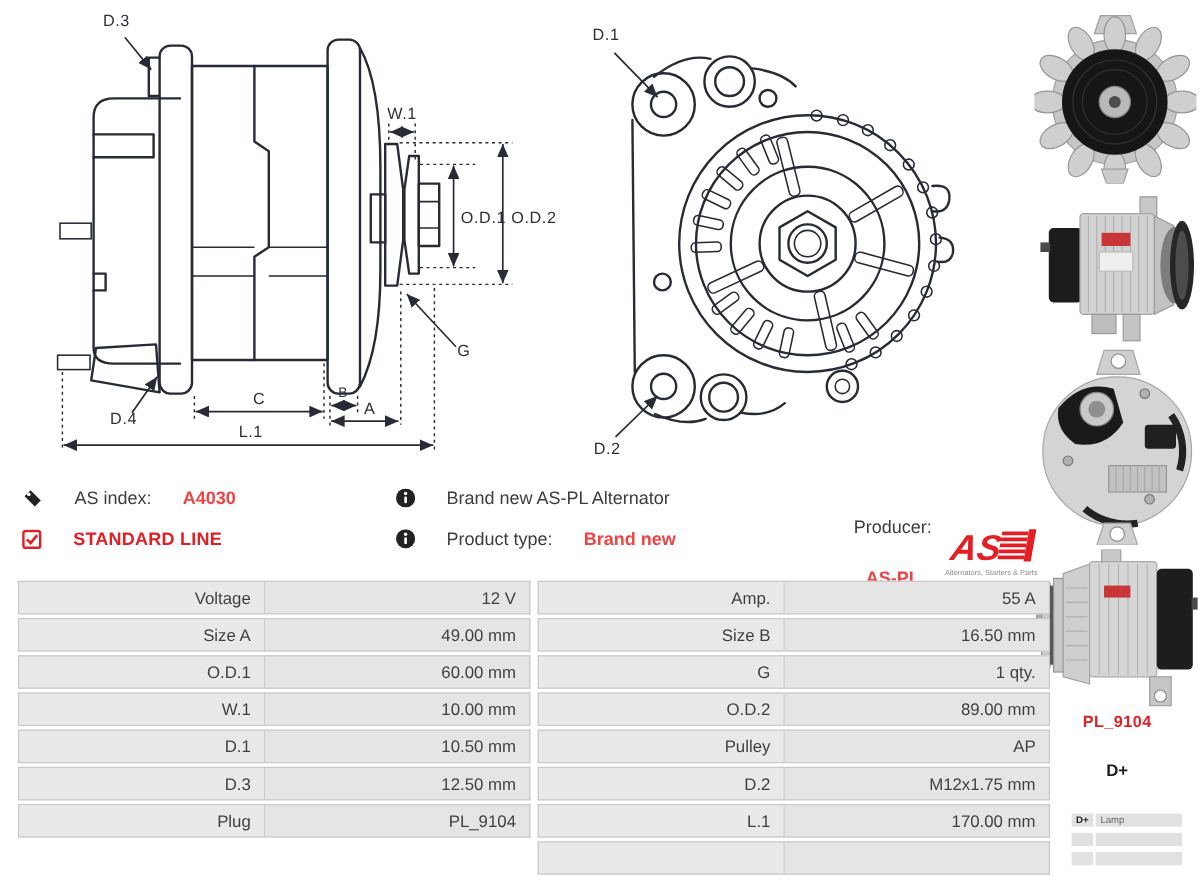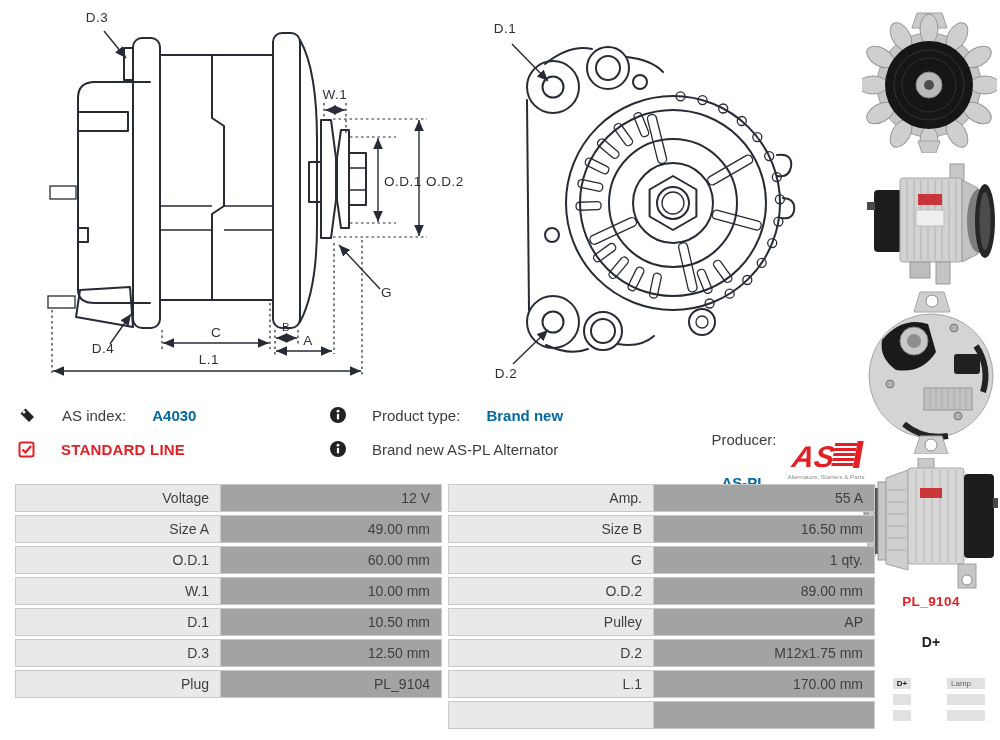--- a/index.html
+++ b/index.html
@@ -7,41 +7,41 @@
         font-family:"Liberation Sans",sans-serif;color:#3d3d3d;}
   .abs{position:absolute;}
   
   .ln{stroke:#262b36;stroke-width:2;fill:none;stroke-linejoin:round;stroke-linecap:round;}
   .thin{stroke:#262b36;stroke-width:1.3;fill:none;}
   .dim{stroke:#262b36;stroke-width:1.4;fill:none;}
   .dot{stroke:#262b36;stroke-width:1.2;fill:none;stroke-dasharray:2.5,3;}
   .dlab{font-family:"Liberation Sans",sans-serif;font-size:13.5px;fill:#2b313c;letter-spacing:.5px;}
   
   .inforow{display:flex;align-items:center;gap:26px;height:20px;margin-bottom:14px;font-size:15px;}
-  .inforow b{color:#0369a1;}
+  .inforow b{color:#ef4444;}
   .red{color:#e31e25;font-weight:bold;letter-spacing:.2px;text-align:right;}
   .right-align{justify-content:flex-start;flex-direction:column;}
   
   .spec-wrap{position:absolute;left:15px;top:484px;width:860px;display:flex;gap:6px;}
   .spec-half{width:427px;display:flex;flex-direction:column;gap:3px;}
   .spec-row{display:flex;gap:0;height:28px;}
   .spec-label,.spec-value{box-sizing:border-box;border:1px solid #c9c9c9;height:28px;line-height:26px;
        text-align:right;padding-right:11px;font-size:14px;color:#3f3f3f;}
   .spec-label{width:206px;background:#e9e9e9;}
-  .spec-value{width:221px;background:#a3a3a3;border-left:none;}
+  .spec-value{width:221px;background:#e5e5e5;border-left:none;}
   
   .plug-code{position:absolute;left:862px;top:594px;width:138px;text-align:center;
        font-size:13.5px;font-weight:bold;color:#e31e25;letter-spacing:.4px;}
   .term-code{position:absolute;left:862px;top:634px;width:138px;text-align:center;
        font-size:14px;font-weight:bold;color:#1c1c1c;}
   .pinout{position:absolute;left:893px;top:678px;width:92px;display:flex;flex-direction:column;gap:5px;}
   .pin-row{display:flex;gap:2px;height:11px;}
   .pin-c1{width:18px;background:#e1e1e1;font-size:8px;font-weight:bold;color:#222;
        text-align:center;line-height:11px;}
-  .pin-c2{flex:1;background:#e1e1e1;font-size:8px;color:#666;line-height:11px;padding-left:4px;margin-left:34px;}
+  .pin-c2{flex:1;background:#e1e1e1;font-size:8px;color:#666;line-height:11px;padding-left:4px;}
   
   .as-logo{display:block;}
 </style>
 </head>
 <body>
 
 <div class="page">
 
   <svg class="abs" style="left:35px;top:5px;" width="430" height="390" viewBox="35 5 430 390">
     <defs>
@@ -308,30 +308,30 @@
     </div>
   </div>
 
   <div class="abs" style="left:330px;top:405px;width:290px;">
     <div class="inforow">
       <svg width="16" height="16" viewBox="0 0 16 16">
         <circle cx="8" cy="8" r="8" fill="#222"></circle>
         <rect x="6.9" y="6.8" width="2.2" height="5.6" rx="1" fill="#fff"></rect>
         <circle cx="8" cy="4.2" r="1.4" fill="#fff"></circle>
       </svg>
-      <span>Product type:</span>
-      <b>Brand new</b>
+      <span>Brand new AS-PL Alternator</span>
     </div>
     <div class="inforow">
       <svg width="16" height="16" viewBox="0 0 16 16">
         <circle cx="8" cy="8" r="8" fill="#222"></circle>
         <rect x="6.9" y="6.8" width="2.2" height="5.6" rx="1" fill="#fff"></rect>
         <circle cx="8" cy="4.2" r="1.4" fill="#fff"></circle>
       </svg>
-      <span>Brand new AS-PL Alternator</span>
+      <span>Product type:</span>
+      <b>Brand new</b>
     </div>
   </div>
 
   <div class="abs" style="left:620px;top:405px;width:248px;">
     <div class="inforow right-align">
       <svg width="16" height="16" viewBox="0 0 16 16">
         <circle cx="8" cy="8" r="8" fill="#222"></circle>
         <rect x="6.9" y="6.8" width="2.2" height="5.6" rx="1" fill="#fff"></rect>
         <circle cx="8" cy="4.2" r="1.4" fill="#fff"></circle>
       </svg>

